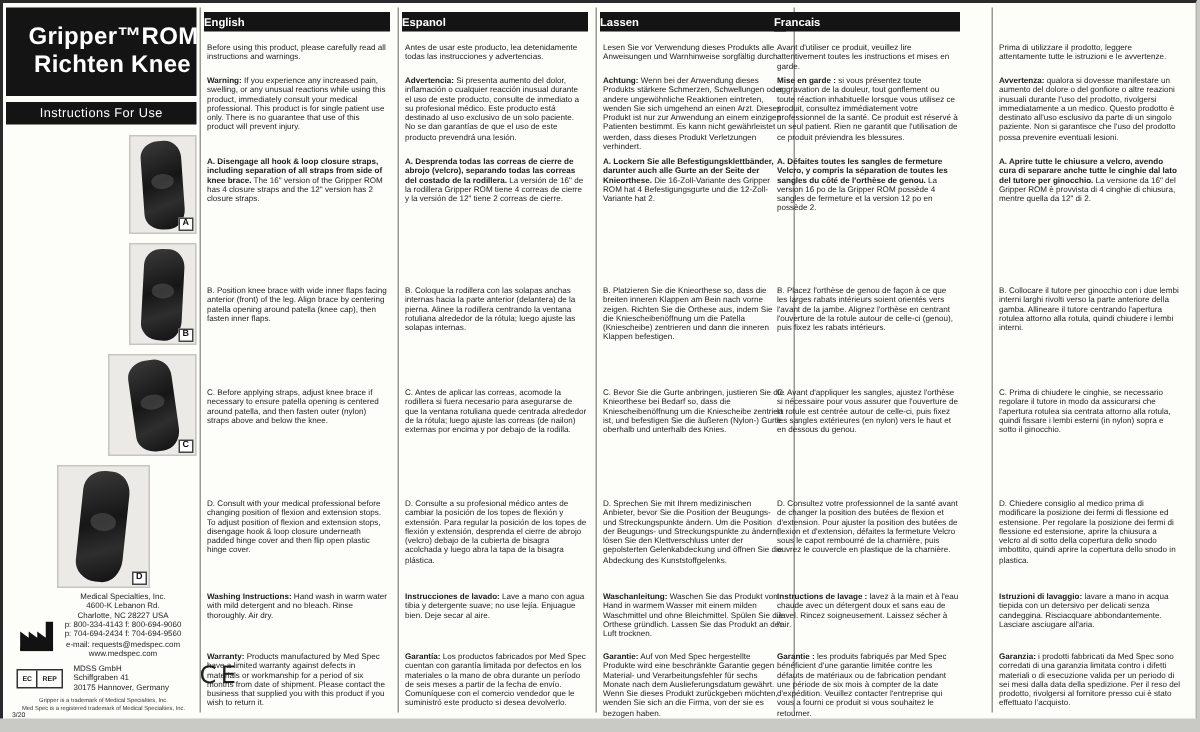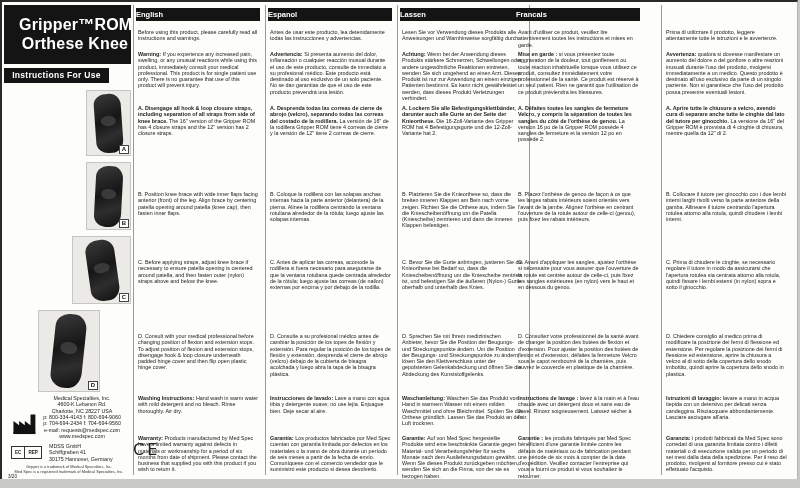--- a/index.html
+++ b/index.html
@@ -17,23 +17,23 @@
     box-sizing:border-box;overflow:hidden;
   }
   
   .title-box{
     position:absolute;left:2px;top:3px;width:127px;height:59px;
     background:#141414;color:#fff;text-align:center;
     display:flex;flex-direction:column;justify-content:center;gap:1px;
   }
   .title-line{font-size:16px;font-weight:bold;line-height:1.1;letter-spacing:.2px;padding-left:15px;}
   .ifu-banner{
-    position:absolute;left:2px;top:66px;width:105px;height:15px;
+    position:absolute;left:2px;top:66px;width:127px;height:15px;
     background:#141414;color:#fff;text-align:center;
-    font-size:8.5px;font-weight:bold;line-height:15px;letter-spacing:.3px;
+    font-size:8.5px;font-weight:normal;line-height:15px;letter-spacing:.3px;
   }
   .photo{
     position:absolute;margin:0;background:#eceae6;border:1px solid #c7c5c0;
     box-sizing:border-box;overflow:hidden;
   }
   .brace-shape{
     position:absolute;left:18%;top:4%;width:62%;height:92%;
     background:linear-gradient(160deg,#3b3b3b 0%,#161616 45%,#2e2e2e 70%,#101010 100%);
     border-radius:45% 40% 42% 46% / 18% 20% 22% 18%;
   }
@@ -98,21 +98,21 @@
   .s-wash{top:390px;}
   .s-warr{top:430px;}
 </style>
 </head>
 <body>
 
 <div class="page">
 
   <div class="title-box">
     <div class="title-line">Gripper™ROM</div>
-    <div class="title-line">Orthese Knee</div>
+    <div class="title-line">Richten Knee</div>
   </div>
   <div class="ifu-banner">Instructions For Use</div>
 
   <figure class="photo" style="left:84px;top:88px;width:45px;height:66px;">
     <div class="brace-shape" style="transform:rotate(-4deg);"></div>
     <span class="photo-label">A</span>
   </figure>
   <figure class="photo" style="left:84px;top:160px;width:45px;height:68px;">
     <div class="brace-shape" style="transform:rotate(3deg);"></div>
     <span class="photo-label">B</span>

